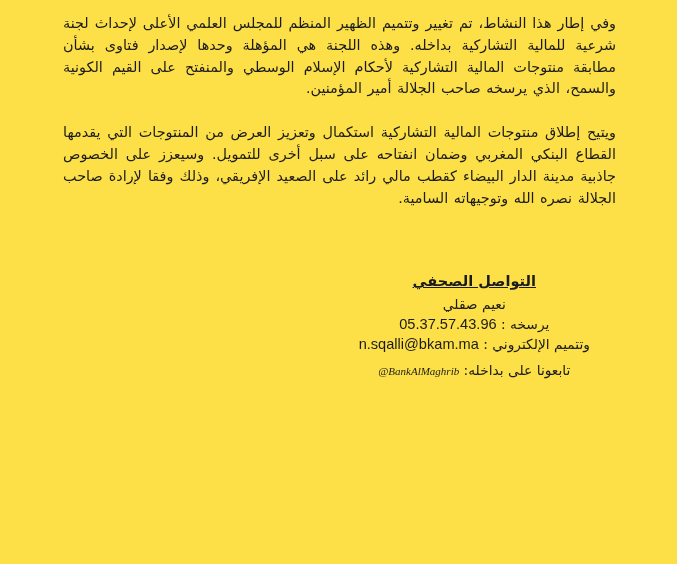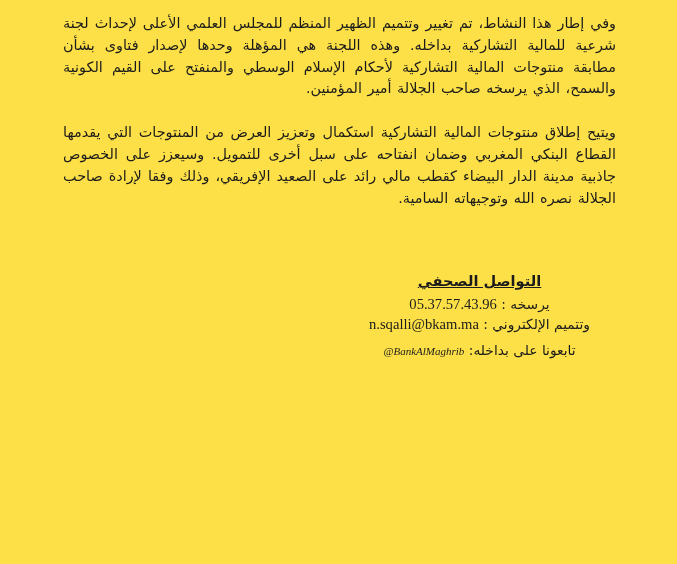--- a/index.html
+++ b/index.html
@@ -47,21 +47,21 @@
     margin-top: 12px;
   }
   .contact-heading {
     font-weight: bold;
     text-decoration: underline;
     font-size: 14.6px;
     line-height: 19px;
     margin-bottom: 4px;
   }
   .latin {
-    font-family: Liberation Serif, serif;
+    font-family: Liberation Sans, sans-serif;
     direction: ltr;
     unicode-bidi: embed;
     font-size: 14.6px;
   }
   .twitter-row {
     margin-top: 6px;
   }
   .twitter-handle {
     font-family: "Liberation Serif", "DejaVu Serif", serif;
     font-style: italic;
@@ -76,20 +76,23 @@
 <div class="page">
 
   <div class="body-text">
     <p>وفي إطار هذا النشاط، تم تغيير وتتميم الظهير المنظم للمجلس العلمي الأعلى لإحداث لجنة شرعية للمالية التشاركية بداخله. وهذه اللجنة هي المؤهلة وحدها لإصدار فتاوى بشأن مطابقة منتوجات المالية التشاركية لأحكام الإسلام الوسطي والمنفتح على القيم الكونية والسمح، الذي يرسخه صاحب الجلالة أمير المؤمنين.</p>
     <p>ويتيح إطلاق منتوجات المالية التشاركية استكمال وتعزيز العرض من المنتوجات التي يقدمها القطاع البنكي المغربي وضمان انفتاحه على سبل أخرى للتمويل. وسيعزز على الخصوص جاذبية مدينة الدار البيضاء كقطب مالي رائد على الصعيد الإفريقي، وذلك وفقا لإرادة صاحب الجلالة نصره الله وتوجيهاته السامية.</p>
   </div>
 
   <div class="contact">
     <div class="contact-heading">التواصل الصحفي</div>
 
+    <div class="contact-line">
+      <span>نعيم صقلي</span>
+    </div>
 
     <div class="contact-line">
       <span>يرسخه : </span><span class="latin">05.37.57.43.96</span>
     </div>
 
     <div class="contact-line">
       <span>وتتميم الإلكتروني :  </span><span class="latin">n.sqalli@bkam.ma</span>
     </div>
 
     <div class="contact-line twitter-row">

